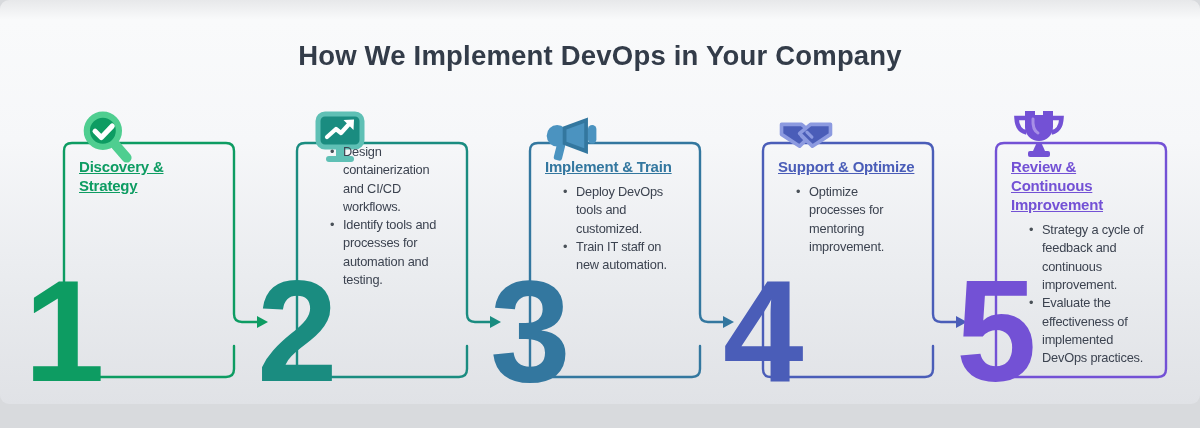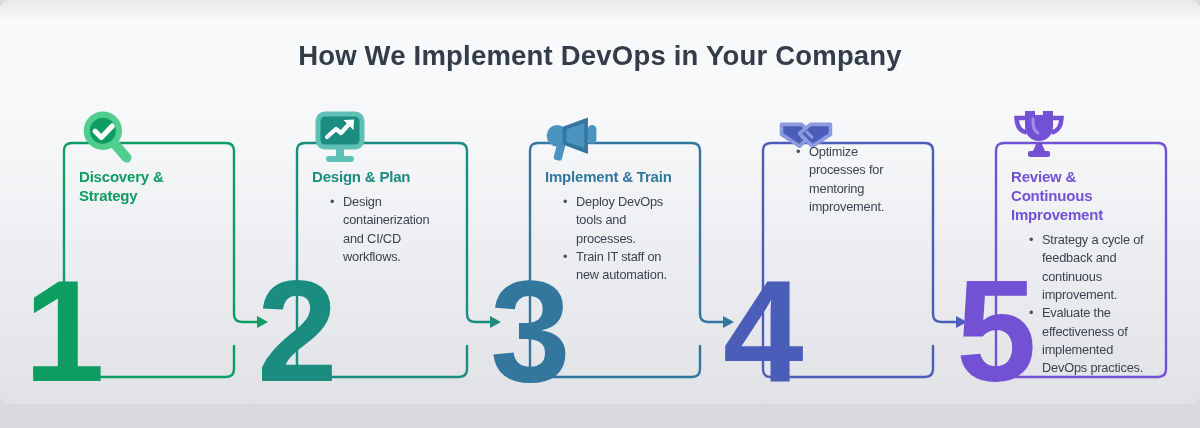--- a/index.html
+++ b/index.html
@@ -23,22 +23,22 @@
   }
   .icon-wrap{
     position:absolute;top:-34px;left:14px;width:58px;height:58px;z-index:3;
   }
   .icon-wrap svg{width:100%;height:100%;overflow:visible;}
   .num{
     position:absolute;left:-40px;bottom:-27px;z-index:2;
     font-size:145px;line-height:1;font-weight:bold;color:var(--c);
   }
   .card-title{
-    position:relative;z-index:3;margin:24px 10px 7px 15px;
-    font-size:15px;font-weight:bold;line-height:1.27;letter-spacing:-0.2px;color:var(--c);
+    position:relative;z-index:3;margin:14px 10px 7px 15px;
+    font-size:15px;font-weight:bold;line-height:1.27;letter-spacing:-0.2px;color:var(--c);text-decoration:underline;
   }
   .bullets{
     position:relative;z-index:3;margin:0 2px 0 0;padding:0 16px 0 46px;
     list-style:none;font-size:12.8px;line-height:1.43;letter-spacing:-0.2px;color:#3c4350;
   }
   .bullets li{position:relative;}
   .bullets li::before{
     content:"\2022";position:absolute;left:-13px;top:0;color:#4a5158;
   }
 </style>
@@ -73,61 +73,62 @@
     <div class="icon-wrap">
       <svg viewBox="0 0 58 54">
         <rect x="25" y="36" width="8" height="10" fill="var(--cl)"></rect>
         <rect x="15" y="45" width="28" height="6" rx="3" fill="var(--cl)"></rect>
         <rect x="7" y="3" width="44" height="33" rx="7" fill="var(--c)" stroke="var(--cl)" stroke-width="5"></rect>
         <path d="M16 26 L25 18 L30 22 L39 12" stroke="#fff" stroke-width="4.2" fill="none" stroke-linecap="round" stroke-linejoin="round"></path>
         <polygon points="32.5,9 43,8.5 42.5,19" fill="#fff"></polygon>
       </svg>
     </div>
     <div class="num">2</div>
-    <h3 class="card-title">Design &amp; Plan</h3>
     <ul class="bullets">
       <li>Design containerization and CI/CD workflows.</li>
+      <li>Identify tools and processes for automation and testing.</li>
     </ul>
   </div>
 
   <div class="card" style="left: 530px; --c: #33779f; --cl: #4b93c0;">
     <svg class="frame" viewBox="0 0 206 236">
       <path d="M171 204 V227 Q171 235 163 235 H9 Q1 235 1 227 V9 Q1 1 9 1 H163 Q171 1 171 9 V172 Q171 180 179 180 H194" fill="none" stroke="currentColor" stroke-width="2.4" stroke-linecap="round"></path>
       <polygon points="194,174 205,180 194,186" fill="currentColor"></polygon>
     </svg>
     <div class="icon-wrap">
       <svg viewBox="0 0 62 54">
         <rect x="12" y="32" width="9" height="19" rx="3" fill="var(--cl)" transform="rotate(14 16.5 41.5)"></rect>
         <rect x="3" y="13" width="22" height="23" rx="11" fill="var(--cl)"></rect>
         <polygon points="20,15 47,5 47,44 20,34" fill="var(--c)"></polygon>
         <polygon points="24,18 43,11 43,38 24,31" fill="var(--cl)"></polygon>
         <rect x="47" y="13" width="9" height="20" rx="4.5" fill="var(--cl)"></rect>
       </svg>
     </div>
     <div class="num">3</div>
     <h3 class="card-title">Implement &amp; Train</h3>
     <ul class="bullets">
-      <li>Deploy DevOps tools and processes.</li>
+      <li>Deploy DevOps tools and customized.</li>
       <li>Train IT staff on new automation.</li>
     </ul>
   </div>
 
   <div class="card" style="left: 763px; --c: #4a5db8; --cl: #8c9ae0;">
     <svg class="frame" viewBox="0 0 206 236">
       <path d="M171 204 V227 Q171 235 163 235 H9 Q1 235 1 227 V9 Q1 1 9 1 H163 Q171 1 171 9 V172 Q171 180 179 180 H194" fill="none" stroke="currentColor" stroke-width="2.4" stroke-linecap="round"></path>
       <polygon points="194,174 205,180 194,186" fill="currentColor"></polygon>
     </svg>
     <div class="icon-wrap">
       <svg viewBox="0 0 64 50">
         <path d="M5 10 H27 L39 20 L25 34 L5 21 Z" fill="var(--c)" stroke="var(--cl)" stroke-width="4" stroke-linejoin="round"></path>
         <path d="M59 10 H37 L25 20 L39 34 L59 21 Z" fill="var(--c)" stroke="var(--cl)" stroke-width="4" stroke-linejoin="round"></path>
         <path d="M27 23 l5.5 5.5 M33 18.5 l5.5 5.5" stroke="var(--cl)" stroke-width="3.5" fill="none" stroke-linecap="round"></path>
       </svg>
     </div>
     <div class="num">4</div>
+    <h3 class="card-title">Support &amp; Optimize</h3>
     <ul class="bullets">
       <li>Optimize processes for mentoring improvement.</li>
     </ul>
   </div>
 
   <div class="card" style="left: 996px; --c: #7351d5; --cl: #a88fe6;">
     <svg class="frame" viewBox="0 0 206 236">
       <path d="M9 1 H163 Q171 1 171 9 V227 Q171 235 163 235 H9 Q1 235 1 227 V9 Q1 1 9 1 Z" fill="none" stroke="currentColor" stroke-width="2.4" stroke-linecap="round"></path>
     </svg>
     <div class="icon-wrap">

